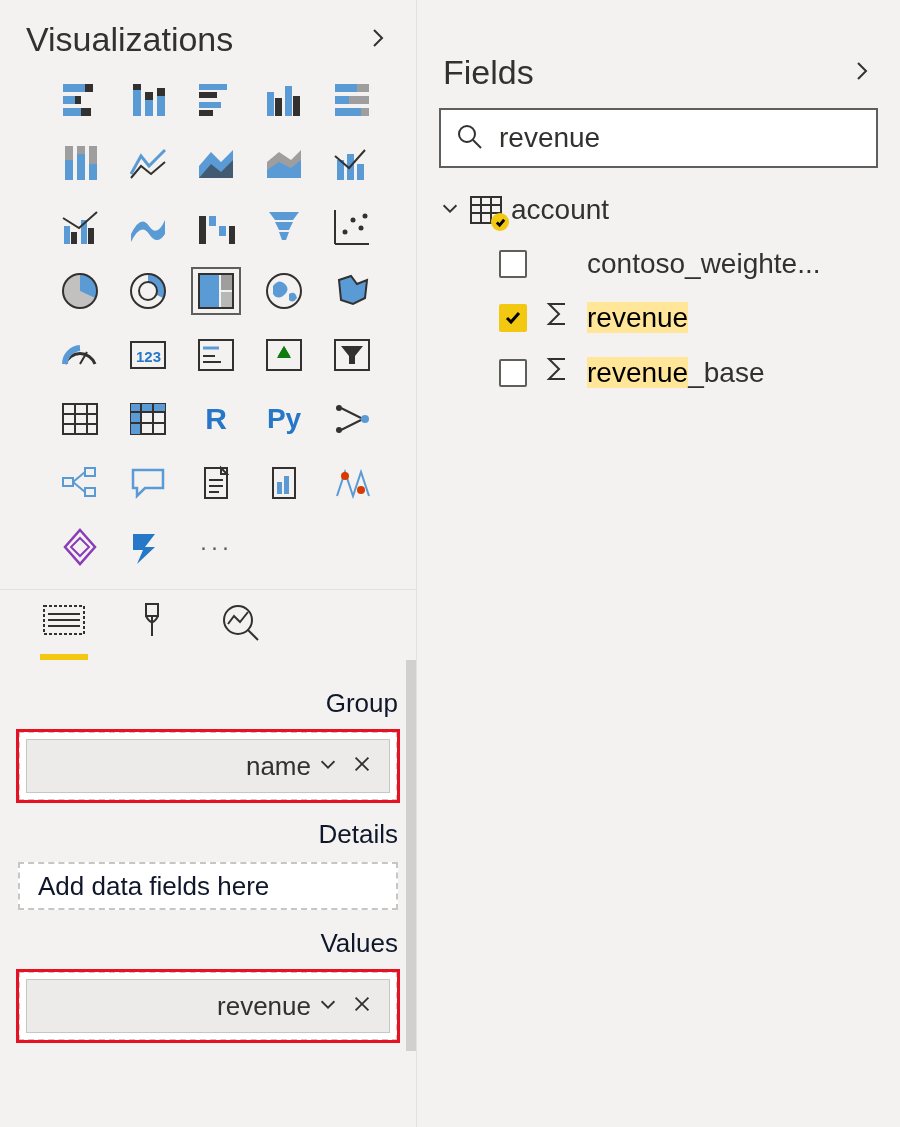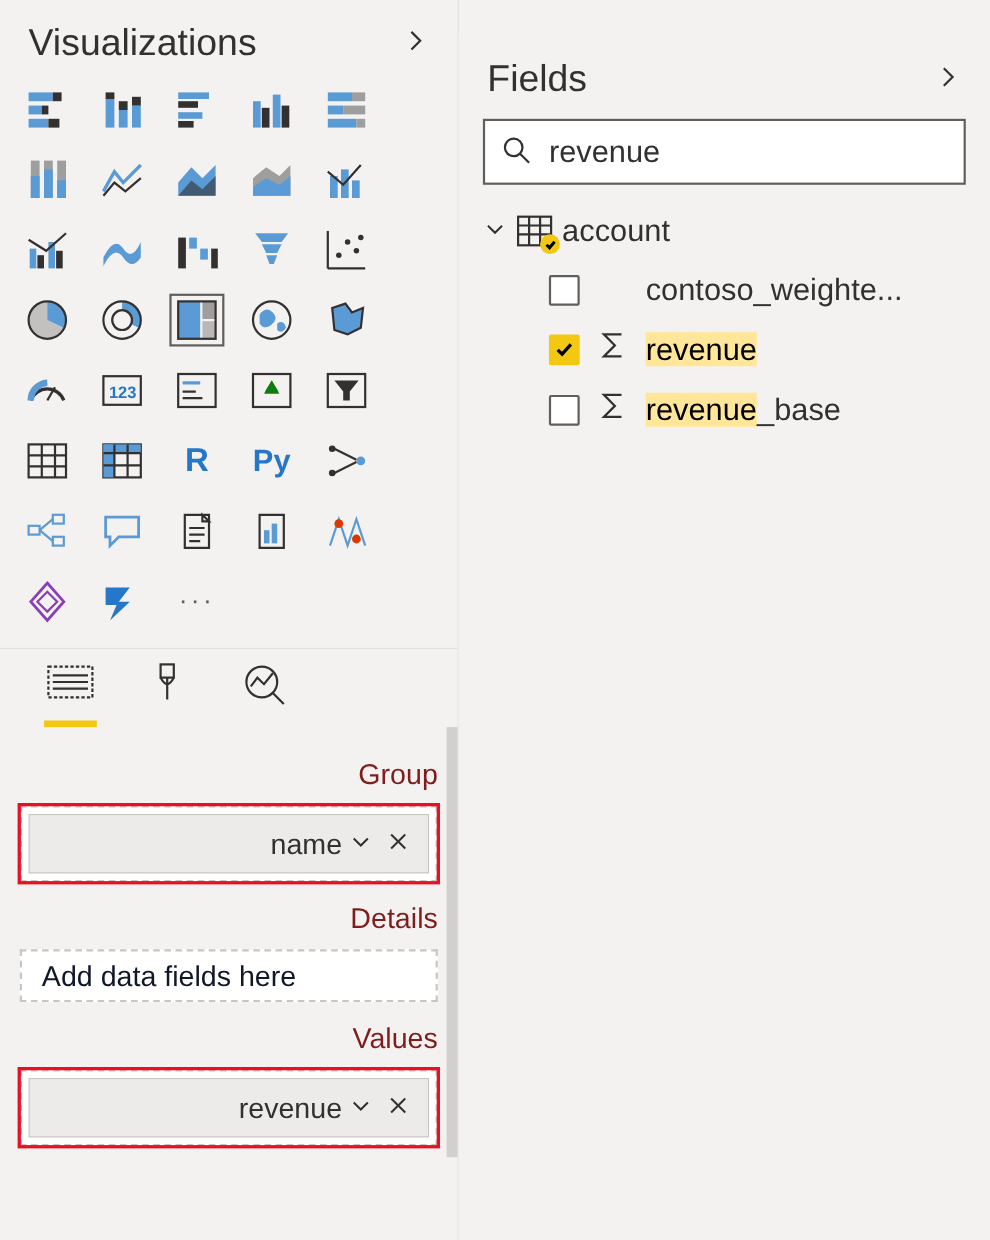--- a/index.html
+++ b/index.html
@@ -15,35 +15,35 @@
   .pane { display: flex; flex-direction: column; }
   .pane-viz { width: 452px; border-right: 1px solid #e1e1e1; background:#f3f2f1;text-align:right; }
   .pane-fields { flex: 1; background:#f3f2f1;margin-top:33px; }
   .pane-header {
     display: flex; align-items: center; justify-content: space-between;
     padding: 20px 26px 16px 26px;
   }
   .pane-title { font-size: 34px; font-weight: 400; }
   .chev-right svg { width: 24px; height: 24px; stroke:#323130; stroke-width:2; fill:none; }
 
-  .viz-gallery { padding: 0 18px 18px 18px; display:flex; flex-wrap:wrap; gap:16px 18px; }
+  .viz-gallery { padding: 0 18px 18px 18px; display:flex; flex-wrap:wrap; gap:16px 18px;margin-left:37px; }
   .viz-btn { width:50px; height:48px; display:flex; align-items:center; justify-content:center; cursor:pointer; }
   .viz-btn svg { width:42px; height:42px; }
   .viz-btn.selected { border:2px solid #605e5c; }
   .viz-more { font-size:24px; color:#605e5c; letter-spacing:3px; display:flex; align-items:center; justify-content:center; width:50px; height:48px; }
   .viz-R { font-family: "Segoe UI", Arial; font-size:30px; font-weight:600; color:#2677c8; display:flex; align-items:center; justify-content:center; }
   .viz-Py { font-family: "Segoe UI", Arial; font-size:28px; font-weight:600; color:#2677c8; display:flex; align-items:center; justify-content:center; }
 
   .tabs { display:flex; gap:40px; padding: 8px 40px 0 40px; border-top:1px solid #e1e1e1; }
   .tab { padding-bottom:8px; }
   .tab svg { width:48px; height:44px; }
   .tab.active { border-bottom:6px solid #f2c811; }
 
   .wells { padding: 10px 18px; position:relative; }
-  .well-label { font-size:26px; margin: 18px 0 12px 4px; color:#7f1d1d; }
+  .well-label { font-size:26px; margin: 18px 0 12px 4px; color:#0f172a; }
   .well-box {
     border:2px dashed #c8c6c4; background:#fff; padding:6px;
   }
   .well-box.red { outline:3px solid #e81123; outline-offset:-1px; }
   .well-pill {
     display:flex; align-items:center; background:#edebe9; border:1px solid #c8c6c4;
     height:54px; padding: 0 10px 0 16px; font-size:26px;
   }
   .well-pill .pill-label { flex:1; }
   .well-pill .pill-icon { width:34px; text-align:center; }

